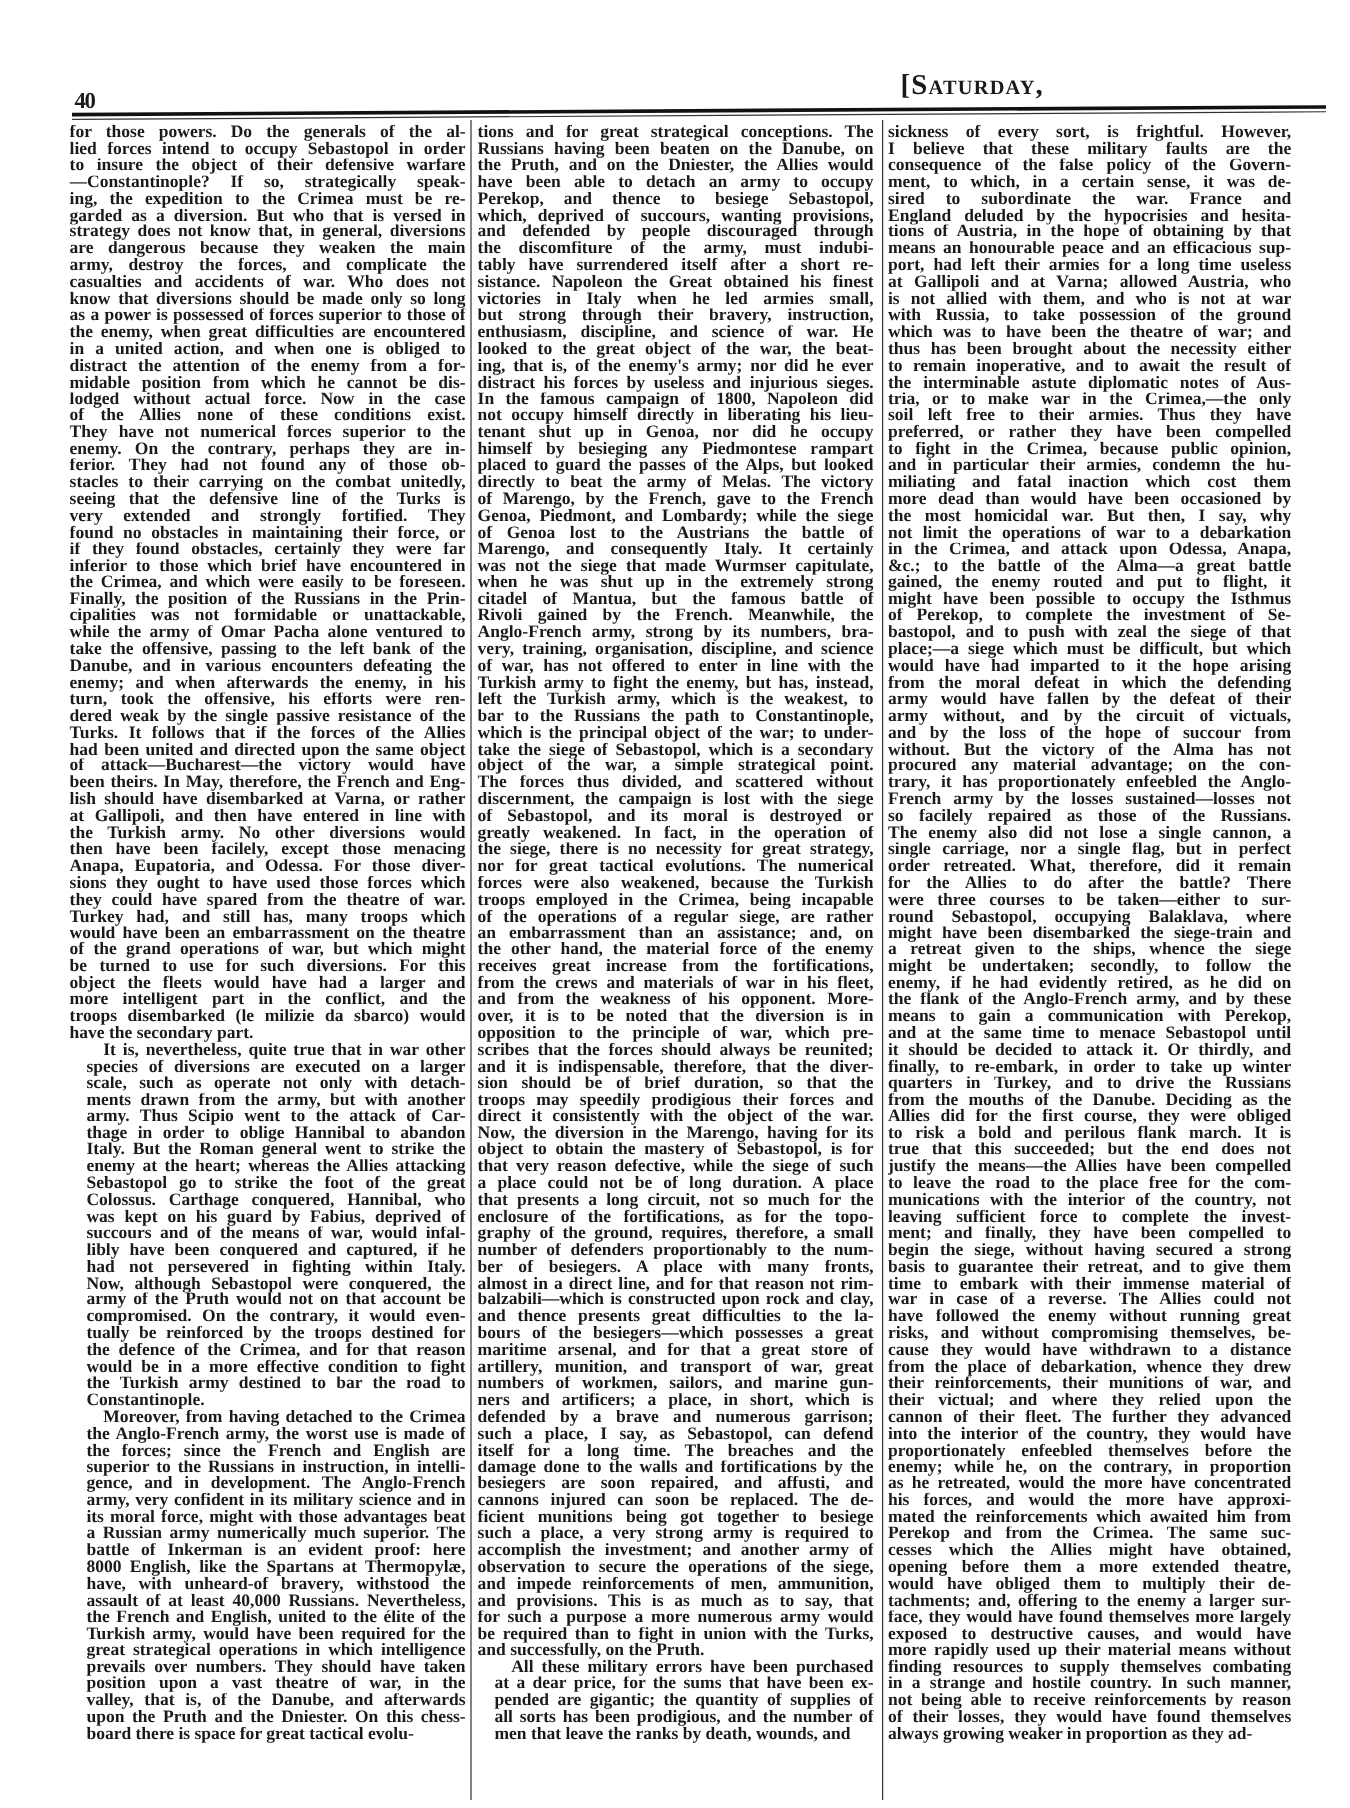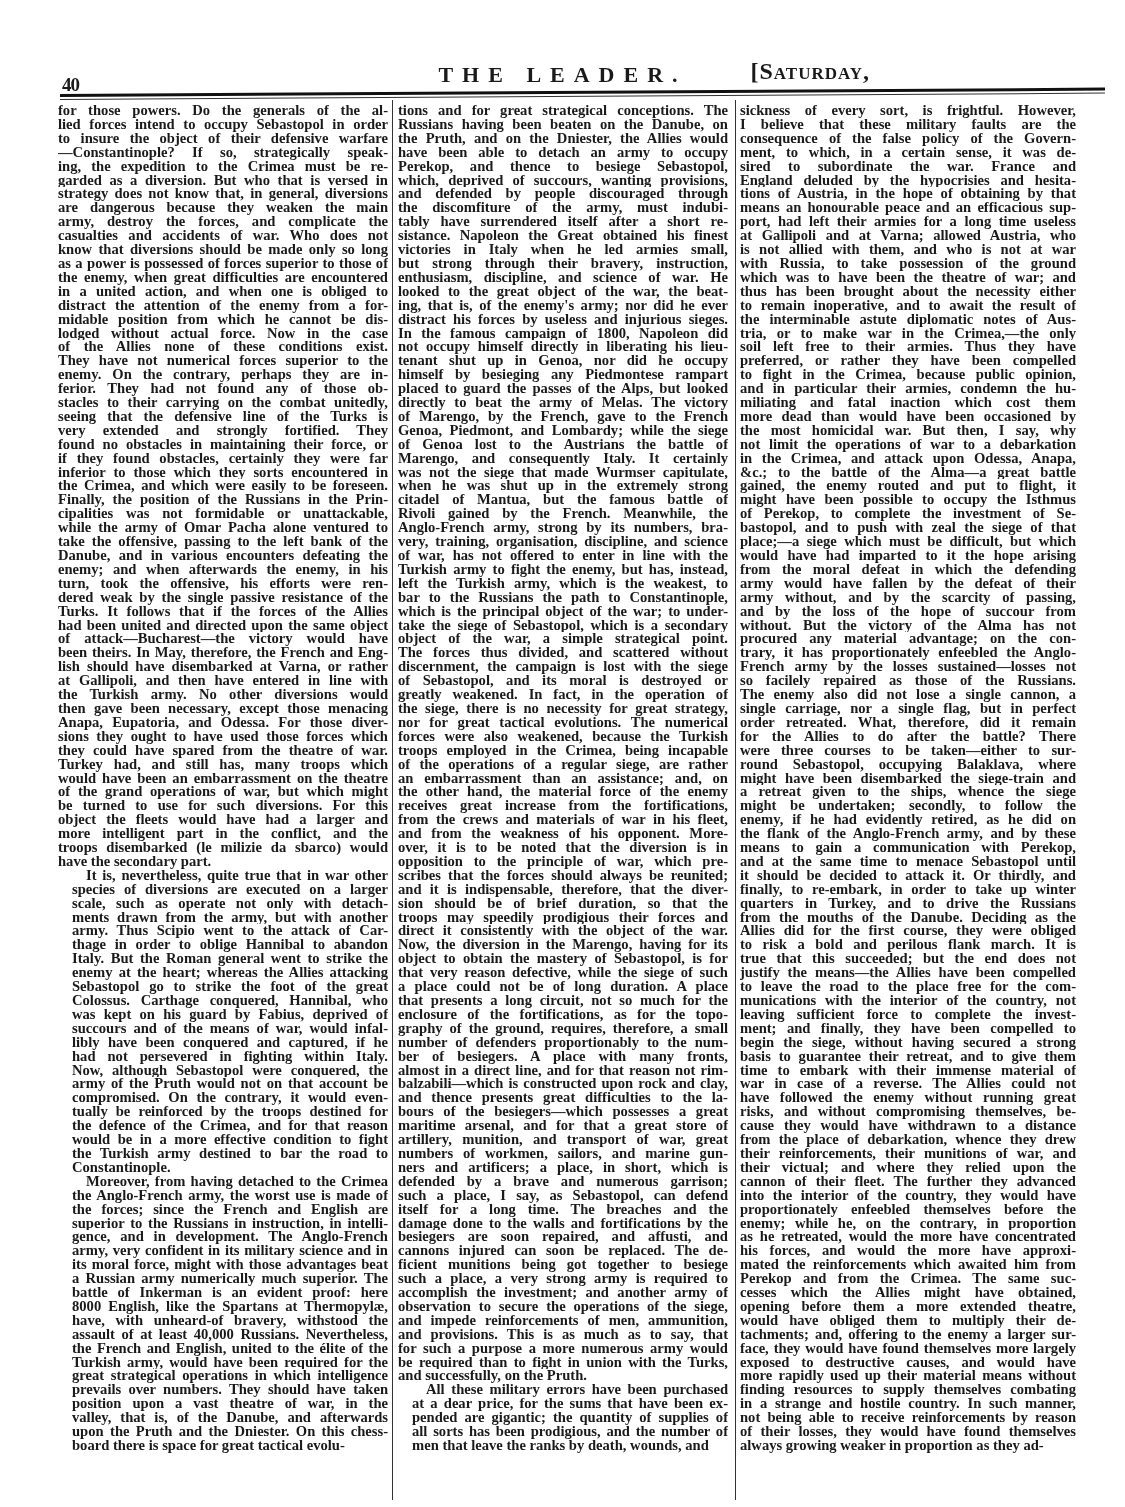--- a/index.html
+++ b/index.html
@@ -21,21 +21,20 @@
   .d1 { left: 392px; }
   .d2 { left: 735px; }
   .line { display: block; text-align: justify; text-align-last: justify; white-space: nowrap; overflow: hidden; }
   .line.last { text-align-last: left; }
 </style>
 </head>
 <body>
 
 <div class="masthead">
   <div class="page-num">40</div>
-  <div class="title">THE LEADER.</div>
   <div class="day">[Saturday,</div>
   <div class="rule"></div>
   <div class="rule2"></div>
 </div>
 
 <div class="divider d1"></div>
 <div class="divider d2"></div>
 
 <div class="col col1">
     <p class="cont">
@@ -58,38 +57,38 @@
       <span class="line">lodged without actual force. Now in the case</span>
       <span class="line">of the Allies none of these conditions exist.</span>
       <span class="line">They have not numerical forces superior to the</span>
       <span class="line">enemy. On the contrary, perhaps they are in-</span>
       <span class="line">ferior. They had not found any of those ob-</span>
       <span class="line">stacles to their carrying on the combat unitedly,</span>
       <span class="line">seeing that the defensive line of the Turks is</span>
       <span class="line">very extended and strongly fortified. They</span>
       <span class="line">found no obstacles in maintaining their force, or</span>
       <span class="line">if they found obstacles, certainly they were far</span>
-      <span class="line">inferior to those which they sorts encountered in</span>
+      <span class="line">inferior to those which brief have encountered in</span>
       <span class="line">the Crimea, and which were easily to be foreseen.</span>
       <span class="line">Finally, the position of the Russians in the Prin-</span>
       <span class="line">cipalities was not formidable or unattackable,</span>
       <span class="line">while the army of Omar Pacha alone ventured to</span>
       <span class="line">take the offensive, passing to the left bank of the</span>
       <span class="line">Danube, and in various encounters defeating the</span>
       <span class="line">enemy; and when afterwards the enemy, in his</span>
       <span class="line">turn, took the offensive, his efforts were ren-</span>
       <span class="line">dered weak by the single passive resistance of the</span>
       <span class="line">Turks. It follows that if the forces of the Allies</span>
       <span class="line">had been united and directed upon the same object</span>
       <span class="line">of attack—Bucharest—the victory would have</span>
       <span class="line">been theirs. In May, therefore, the French and Eng-</span>
       <span class="line">lish should have disembarked at Varna, or rather</span>
       <span class="line">at Gallipoli, and then have entered in line with</span>
       <span class="line">the Turkish army. No other diversions would</span>
-      <span class="line">then gave been necessary, except those menacing</span>
+      <span class="line">then have been facilely, except those menacing</span>
       <span class="line">Anapa, Eupatoria, and Odessa. For those diver-</span>
       <span class="line">sions they ought to have used those forces which</span>
       <span class="line">they could have spared from the theatre of war.</span>
       <span class="line">Turkey had, and still has, many troops which</span>
       <span class="line">would have been an embarrassment on the theatre</span>
       <span class="line">of the grand operations of war, but which might</span>
       <span class="line">be turned to use for such diversions. For this</span>
       <span class="line">object the fleets would have had a larger and</span>
       <span class="line">more intelligent part in the conflict, and the</span>
       <span class="line">troops disembarked (le milizie da sbarco) would</span>
@@ -275,21 +274,21 @@
       <span class="line">in the Crimea, and attack upon Odessa, Anapa,</span>
       <span class="line">&amp;c.; to the battle of the Alma—a great battle</span>
       <span class="line">gained, the enemy routed and put to flight, it</span>
       <span class="line">might have been possible to occupy the Isthmus</span>
       <span class="line">of Perekop, to complete the investment of Se-</span>
       <span class="line">bastopol, and to push with zeal the siege of that</span>
       <span class="line">place;—a siege which must be difficult, but which</span>
       <span class="line">would have had imparted to it the hope arising</span>
       <span class="line">from the moral defeat in which the defending</span>
       <span class="line">army would have fallen by the defeat of their</span>
-      <span class="line">army without, and by the scarcity of passing,</span>
+      <span class="line">army without, and by the circuit of victuals,</span>
       <span class="line">and by the loss of the hope of succour from</span>
       <span class="line">without. But the victory of the Alma has not</span>
       <span class="line">procured any material advantage; on the con-</span>
       <span class="line">trary, it has proportionately enfeebled the Anglo-</span>
       <span class="line">French army by the losses sustained—losses not</span>
       <span class="line">so facilely repaired as those of the Russians.</span>
       <span class="line">The enemy also did not lose a single cannon, a</span>
       <span class="line">single carriage, nor a single flag, but in perfect</span>
       <span class="line">order retreated. What, therefore, did it remain</span>
       <span class="line">for the Allies to do after the battle? There</span>

